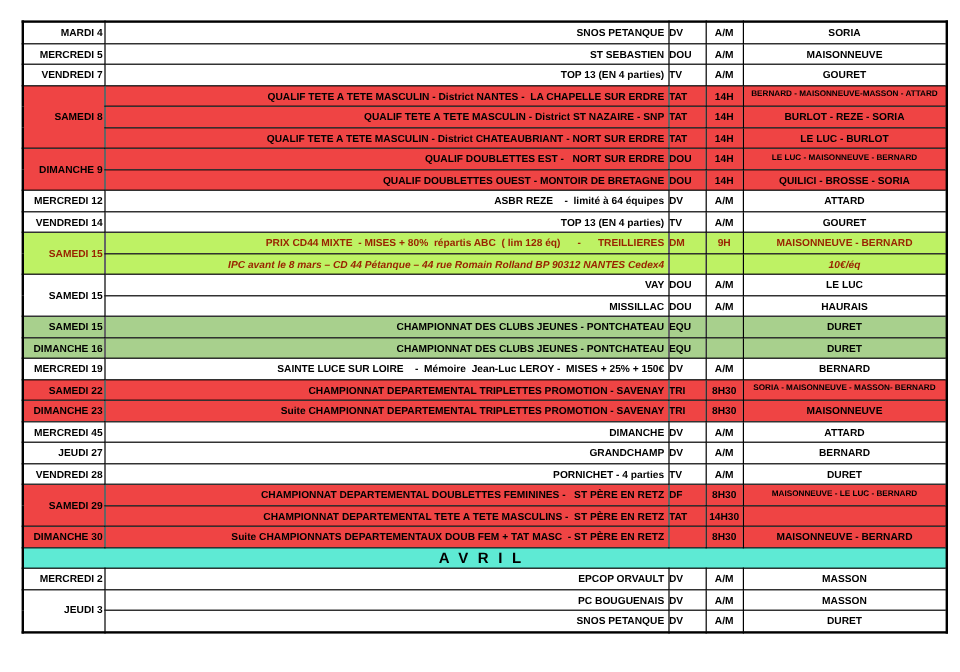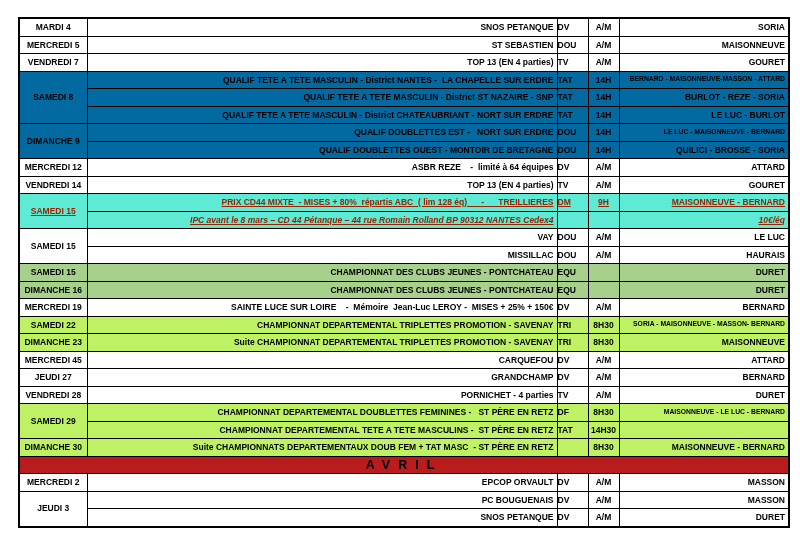--- a/index.html
+++ b/index.html
@@ -16,34 +16,34 @@
     height:16.5px;
     padding:0 3px;
     font-weight:bold;
     font-size:8.5px;
     color:#000;
     overflow:hidden;
     white-space:pre;
     line-height:1;
     vertical-align:middle;
   }
-  td.date{text-align:center;padding:0 1px;}
+  td.date{text-align:right;padding:0 1px;}
   td.event{text-align:right;}
   td.code{text-align:left;padding:0;}
   td.time{text-align:center;padding:0;}
-  td.names{text-align:right;}
+  td.names{text-align:center;}
   td.small{font-size:6.8px;}
   td.italic{font-style:italic;}
-  tr.c-salmon td{background:#0369a1;}
-  tr.c-magenta td{background:#5eead4;color:#992400;text-decoration:underline;}
+  tr.c-salmon td{background:#ef4444;}
+  tr.c-magenta td{background:#bef264;color:#992400;}
   tr.c-green td{background:#A8D08D;}
-  tr.c-peach td{background:#bef264;}
+  tr.c-peach td{background:#ef4444;}
   tr.c-white td{background:#FFFFFF;}
   td.month{
-    background:#b91c1c;
+    background:#5eead4;
     text-align:center;
     font-size:12.5px;
     letter-spacing:8px;
     height:16.5px;
     color:#000;
   }
 </style>
 </head>
 <body>
 
@@ -179,21 +179,21 @@
       </tr>
       <tr class="c-peach">
         <td rowspan="1" class="date">DIMANCHE 23</td>
         <td class="event">Suite CHAMPIONNAT DEPARTEMENTAL TRIPLETTES PROMOTION - SAVENAY</td>
         <td class="code">TRI</td>
         <td class="time">8H30</td>
         <td class="names">MAISONNEUVE</td>
       </tr>
       <tr class="c-white">
         <td rowspan="1" class="date">MERCREDI 45</td>
-        <td class="event">CARQUEFOU</td>
+        <td class="event">DIMANCHE</td>
         <td class="code">DV</td>
         <td class="time">A/M</td>
         <td class="names">ATTARD</td>
       </tr>
       <tr class="c-white">
         <td rowspan="1" class="date">JEUDI 27</td>
         <td class="event">GRANDCHAMP</td>
         <td class="code">DV</td>
         <td class="time">A/M</td>
         <td class="names">BERNARD</td>

